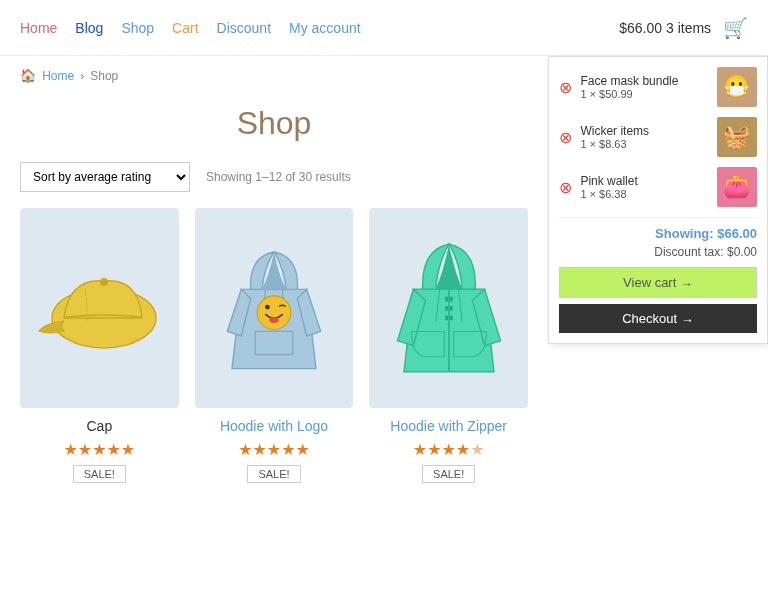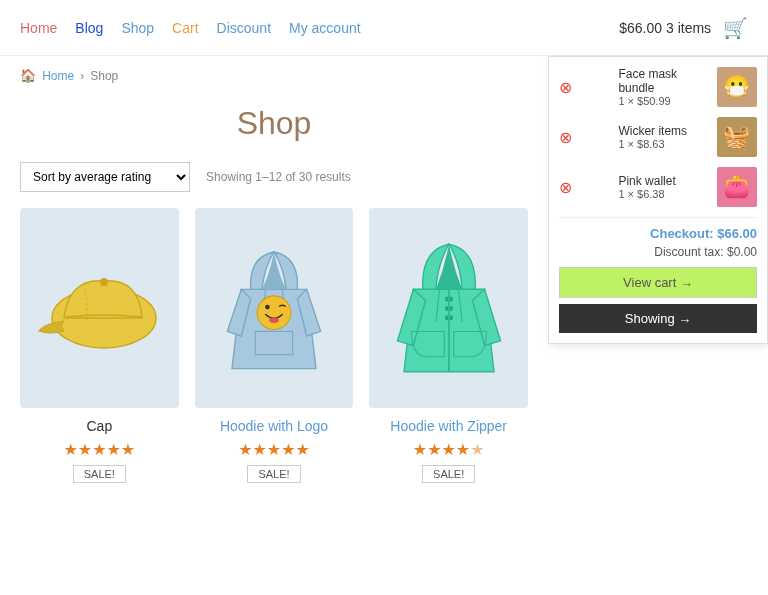--- a/index.html
+++ b/index.html
@@ -66,21 +66,20 @@
     }
     .cart-item-remove {
       color: #e74c3c;
       font-size: 16px;
       cursor: pointer;
       flex-shrink: 0;
     }
     .cart-item-info {
       flex: 1;
       font-size: 12px;
-      margin-left: 38px;
     }
     .cart-item-name {
       font-size: 12px;
       color: #333;
     }
     .cart-item-qty-price {
       font-size: 11px;
       color: #555;
     }
     .cart-item-img-placeholder {
@@ -271,25 +270,25 @@
       <div class="cart-item-info">
         <div class="cart-item-name">Pink wallet</div>
         <div class="cart-item-qty-price">1 × $6.38</div>
       </div>
       <div class="cart-item-img-placeholder" style="background: #e87a9a;">
         <span style="font-size:22px;">👛</span>
       </div>
     </div>
     <hr class="cart-divider">
     <div class="cart-subtotal">
-      <span>Checkout:</span> <span style="color:#5b9bd5;font-weight:bold;">$66.00</span>
+      <span>Showing:</span> <span style="color:#5b9bd5;font-weight:bold;">$66.00</span>
     </div>
     <div class="cart-discount">Discount tax: $0.00</div>
     <button class="btn-view-cart">View cart →</button>
-    <button class="btn-checkout">Showing →</button>
+    <button class="btn-checkout">Checkout →</button>
   </div>
 </div>
 
 <div class="breadcrumb">
   <span class="breadcrumb-home-icon">🏠</span>
   <a href="#">Home</a>
   <span class="breadcrumb-sep">›</span>
   <span>Shop</span>
 </div>
 

